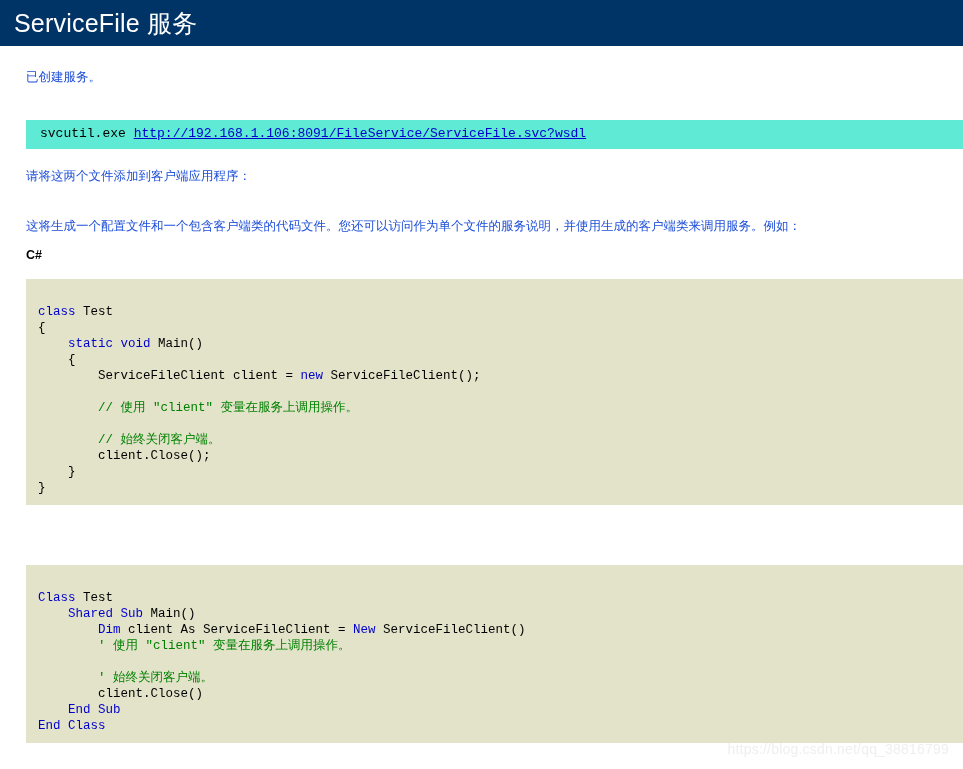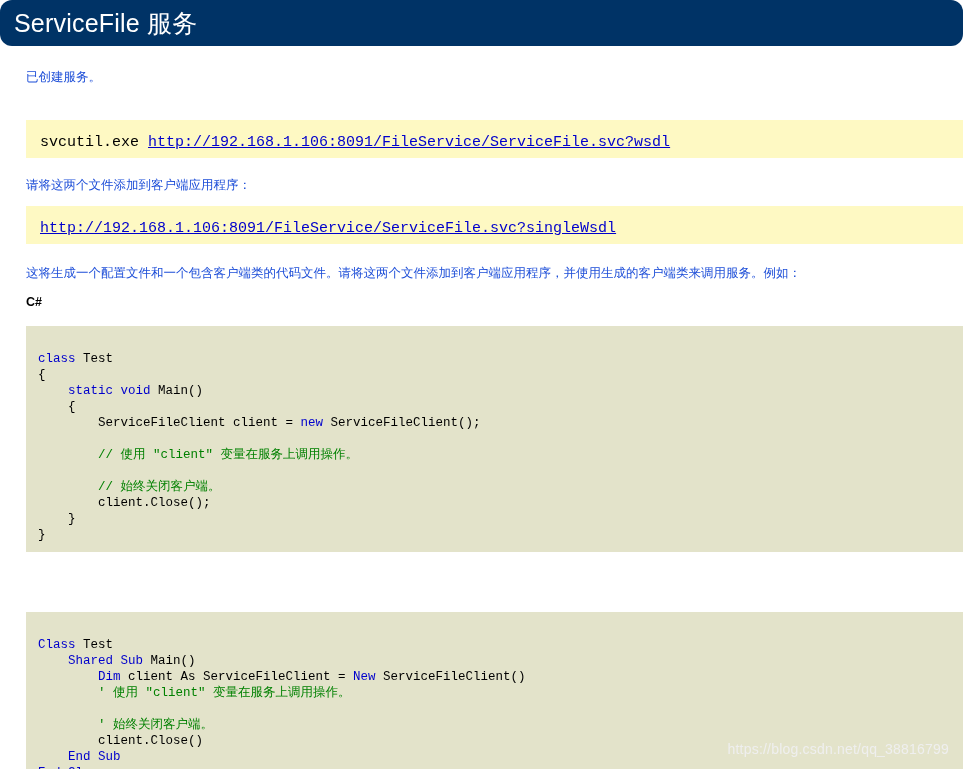--- a/index.html
+++ b/index.html
@@ -18,21 +18,20 @@
   }
 
   
   .page-header {
     background: #003366;
     height: 46px;
     display: flex;
     align-items: center;
     padding: 0 0 0 14px;
     box-sizing: border-box;
-    border-radius: 12px;
   }
   .page-header .title {
     color: #ffffff;
     font-size: 25px;
     font-weight: normal;
     letter-spacing: 0.2px;
     line-height: 1;
   }
 
   
@@ -49,25 +48,25 @@
   .para.first { padding-top: 22px; }
   .spacer-12 { height: 12px; }
   .spacer-16 { height: 16px; }
   .spacer-18 { height: 18px; }
   .spacer-20 { height: 20px; }
   .spacer-26 { height: 26px; }
   .spacer-34 { height: 34px; }
 
   
   .codebar {
-    background: #fef9c3;
+    background: #5eead4;
     margin: 0 0 0 26px;
-    padding: 15px 0 7px 14px;
+    padding: 6px 0 7px 14px;
     font-family: "Liberation Mono", "DejaVu Sans Mono", monospace;
-    font-size: 15px;
+    font-size: 13px;
     line-height: 16px;
     white-space: pre;
     color: #000000;
   }
   .codebar a, a.svc-link {
     color: #0000cc;
     text-decoration: underline;
   }
 
   
@@ -125,25 +124,24 @@
   <div class="spacer-18"></div>
 
   <div class="codebar"><span>svcutil.exe </span><a class="svc-link" href="#">http://192.168.1.106:8091/FileService/ServiceFile.svc?wsdl</a></div>
 
   <div class="spacer-18"></div>
 
   <p class="para">请将这两个文件添加到客户端应用程序：</p>
 
   <div class="spacer-12"></div>
 
-  <div class="codebar"><a class="svc-link" href="#">http://192.168.1.106:8091/FileService/ServiceFile.svc?singleWsdl</a></div>
 
   <div class="spacer-20"></div>
 
-  <p class="para">这将生成一个配置文件和一个包含客户端类的代码文件。请将这两个文件添加到客户端应用程序，并使用生成的客户端类来调用服务。例如：</p>
+  <p class="para">这将生成一个配置文件和一个包含客户端类的代码文件。您还可以访问作为单个文件的服务说明，并使用生成的客户端类来调用服务。例如：</p>
 
   <div class="spacer-12"></div>
 
   <h3 class="sect-title">C#</h3>
 
   <div class="spacer-16"></div>
 
   <div class="codeblock" id="csharp-code"><span class="ln"><span class="kw">class</span><span> Test</span></span><span class="ln"><span>{</span></span><span class="ln"><span>    </span><span class="kw">static</span><span> </span><span class="kw">void</span><span> Main()</span></span><span class="ln"><span>    {</span></span><span class="ln"><span>        ServiceFileClient client = </span><span class="kw">new</span><span> ServiceFileClient();</span></span><span class="ln">&nbsp;</span><span class="ln"><span class="cmt">        // 使用 "client" 变量在服务上调用操作。</span></span><span class="ln">&nbsp;</span><span class="ln"><span class="cmt">        // 始终关闭客户端。</span></span><span class="ln"><span>        client.Close();</span></span><span class="ln"><span>    }</span></span><span class="ln"><span>}</span></span></div>
 
   <div class="spacer-34"></div>

